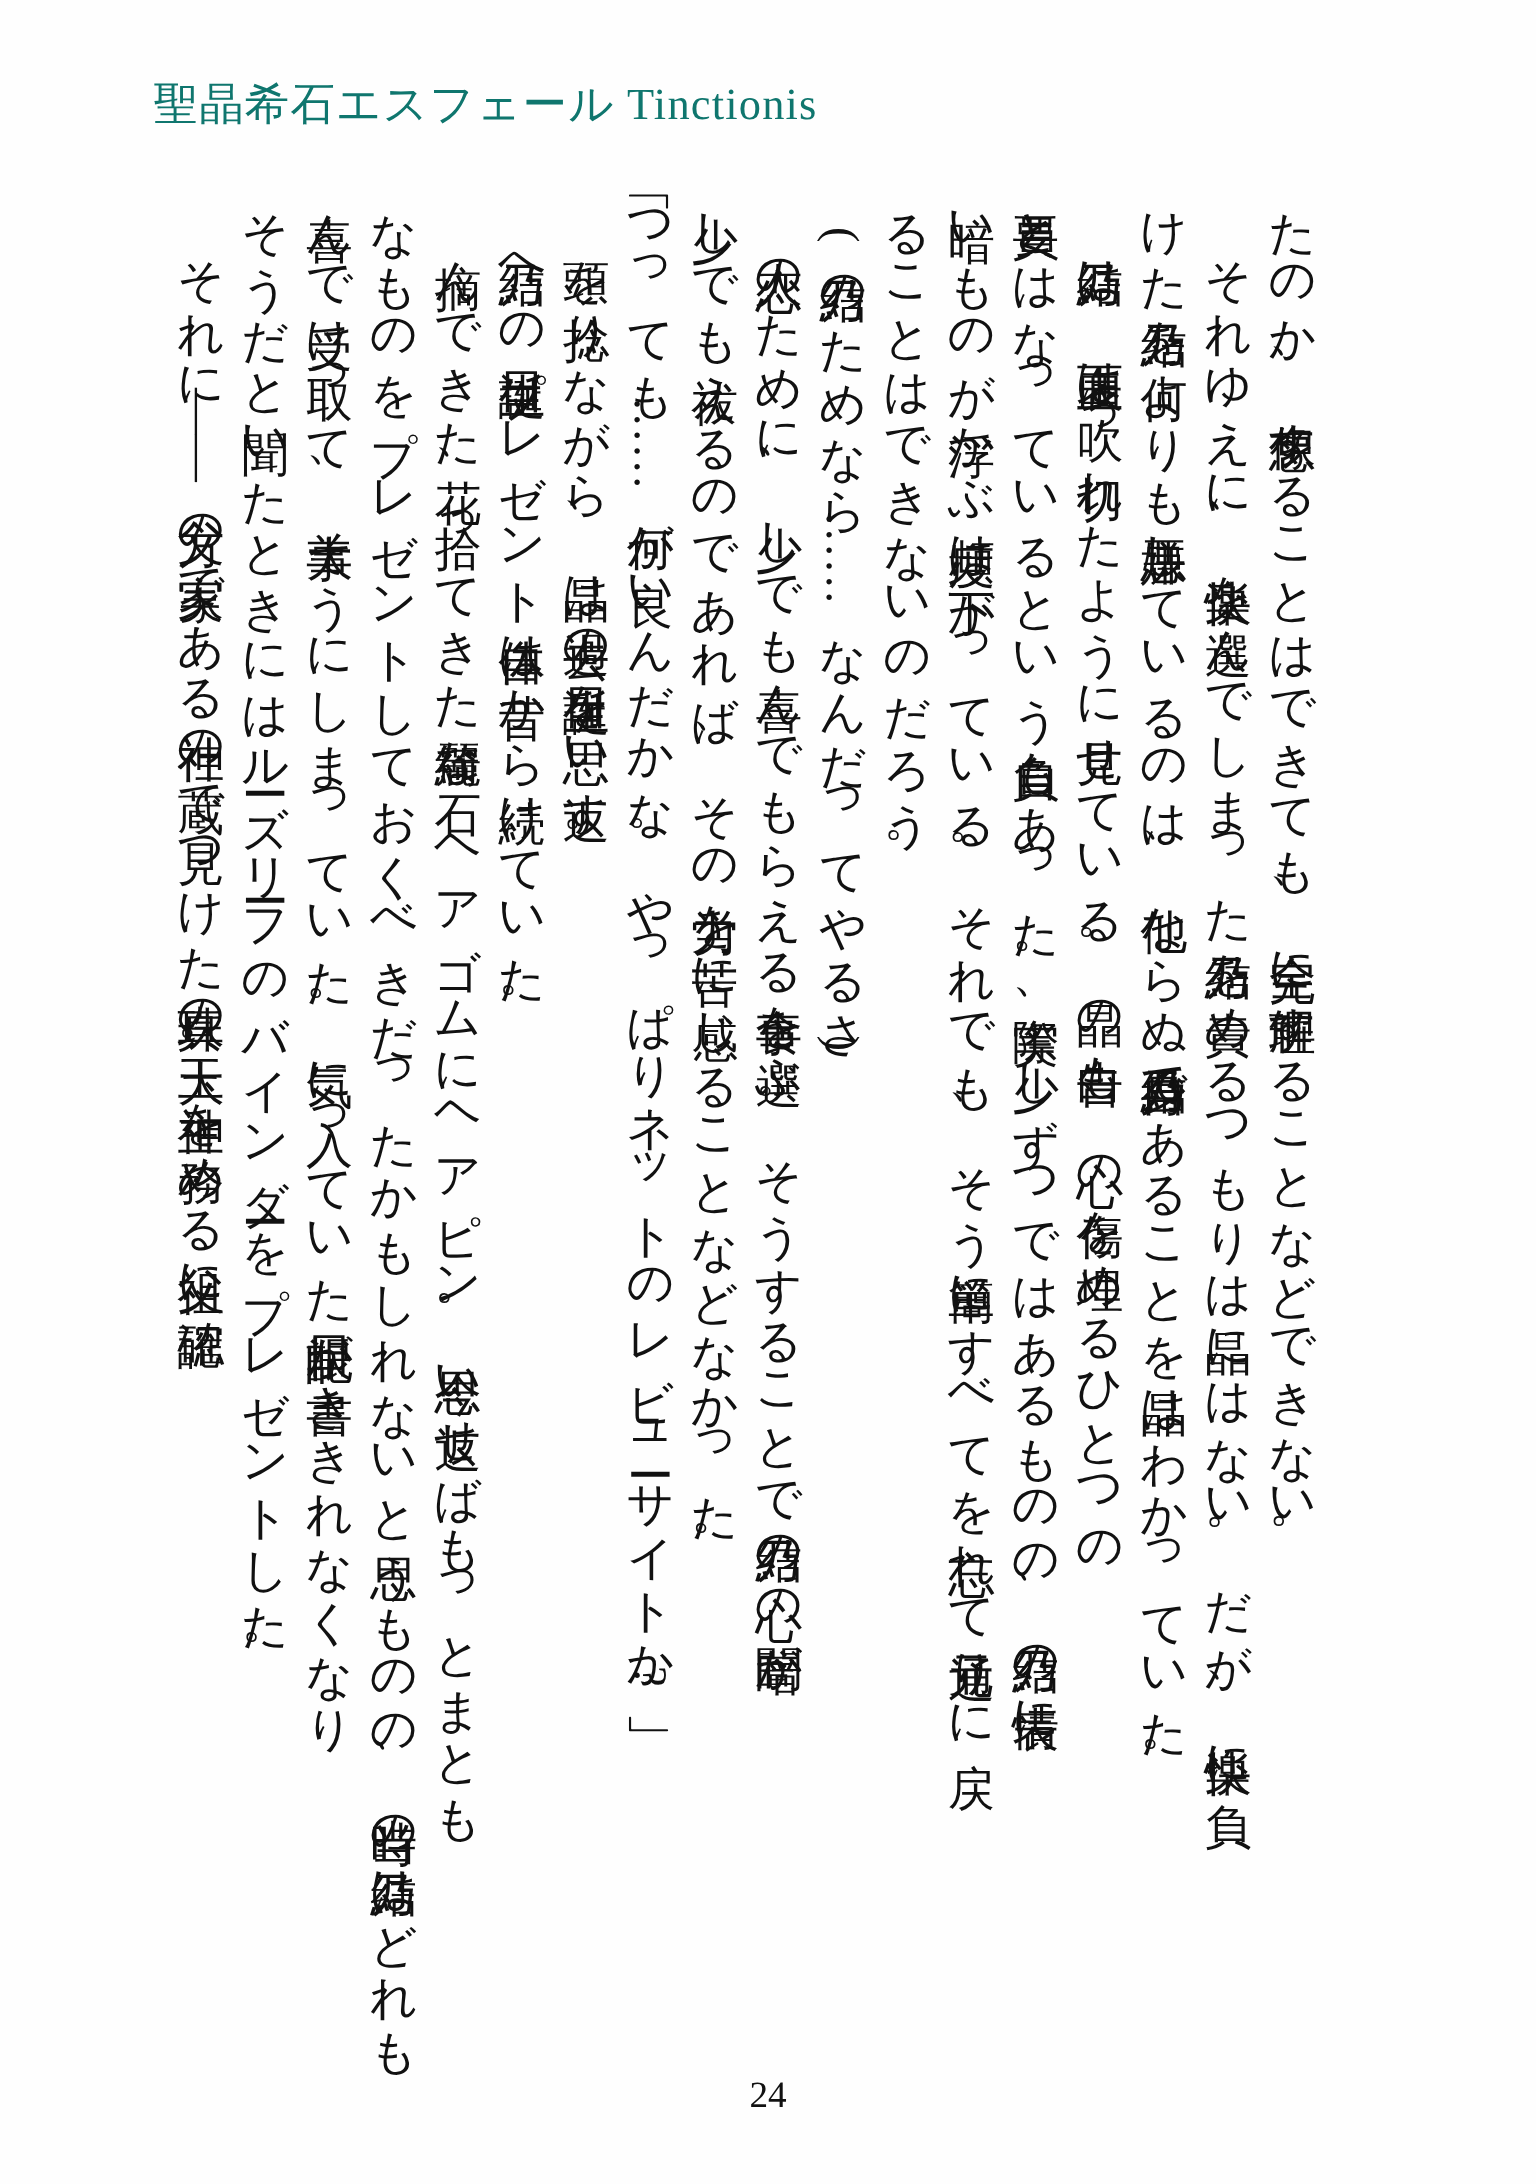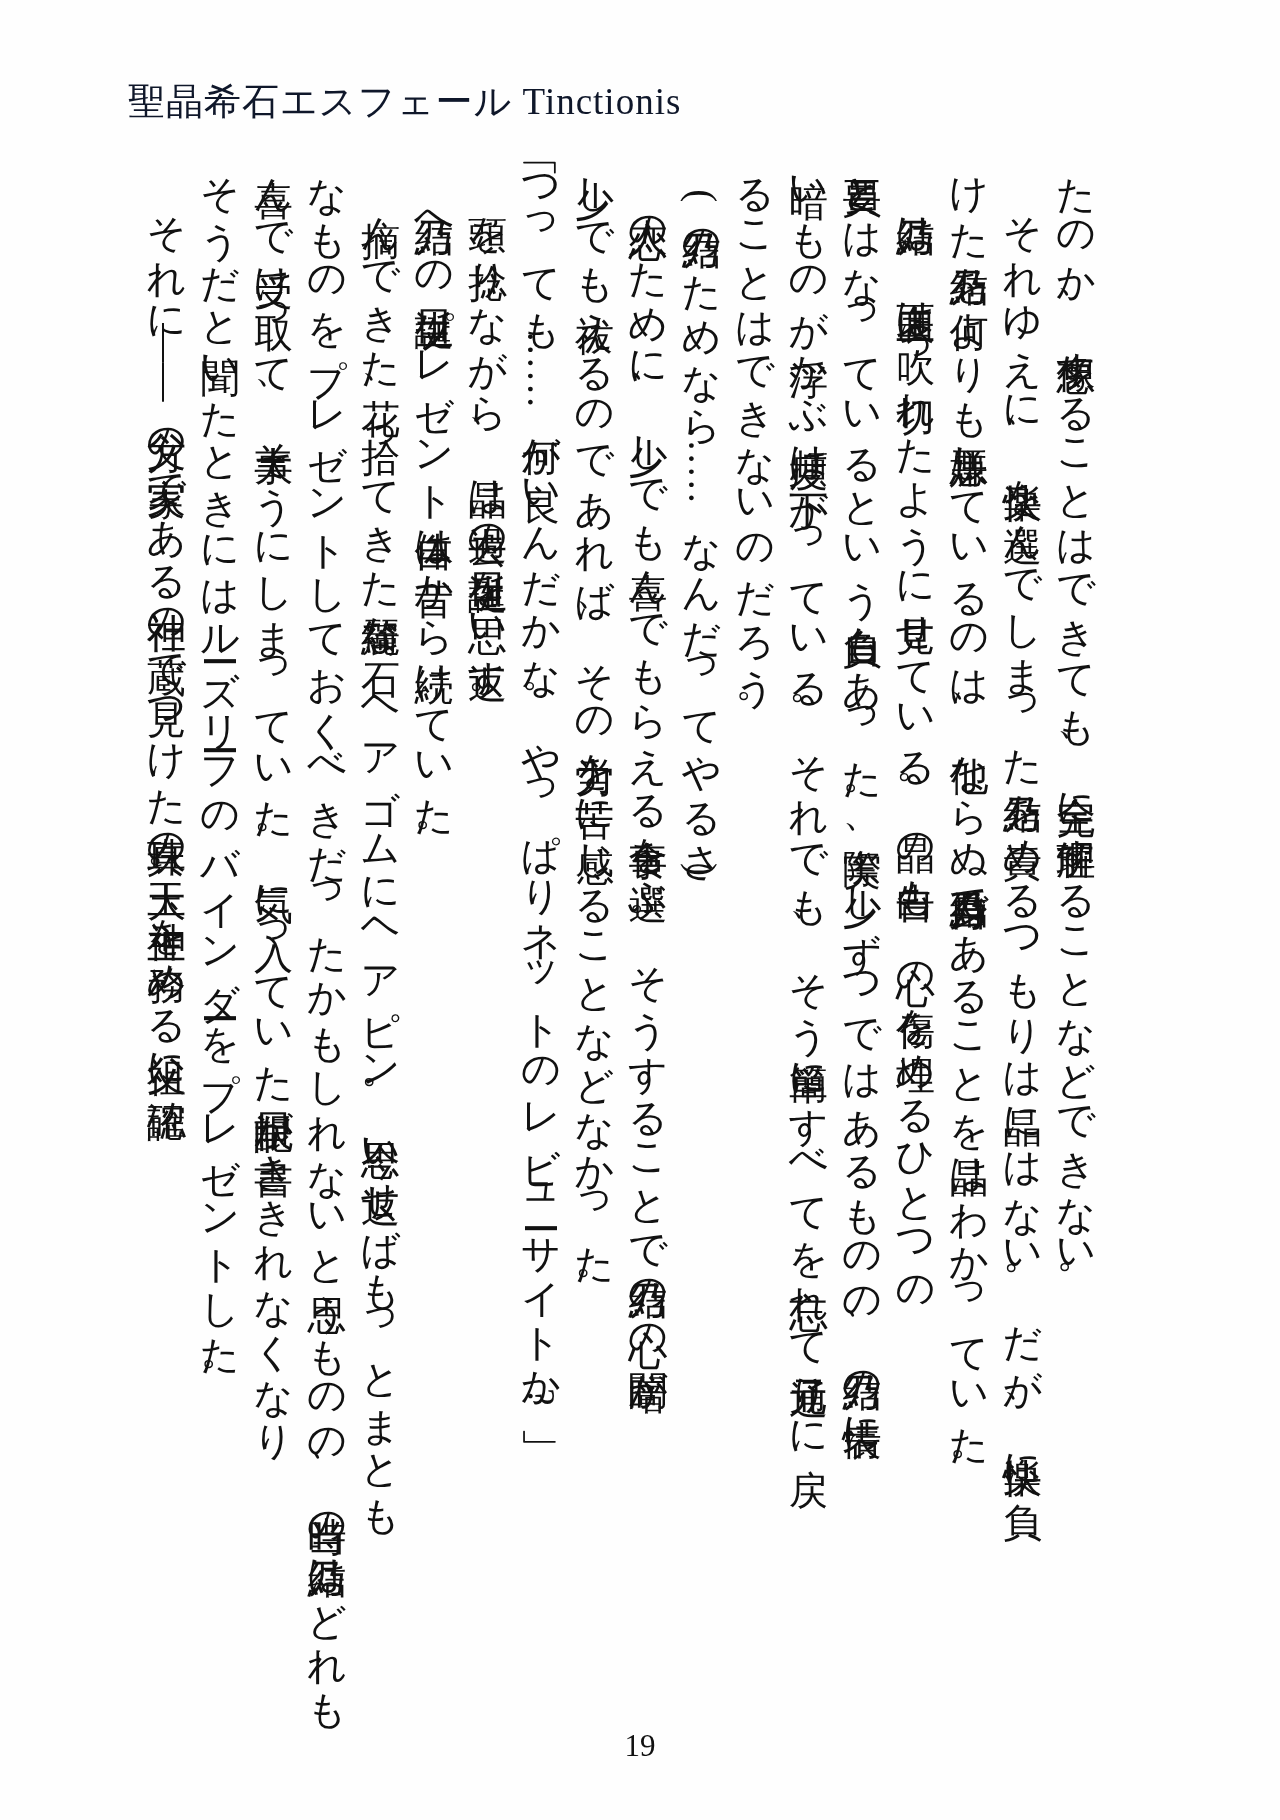--- a/index.html
+++ b/index.html
@@ -16,25 +16,25 @@
     overflow: hidden;
   }
   .page {
     position: absolute;
     inset: 0;
     background: #fefefe;
   }
   .running-header {
     position: absolute;
     left: 128px;
-    top: 77px;
+    top: 62px;
     font-size: 37px;
     letter-spacing: 1px;
     white-space: nowrap;
-    color: #0f172a;
+    color: #0f766e;
   }
   .text-block {
     position: absolute;
     top: 150px;
     right: 177px;
     height: 1566px;
     writing-mode: vertical-rl;
     text-orientation: mixed;
     font-size: 39px;
     line-height: 53.5px;
@@ -76,15 +76,15 @@
     <div class="text-column">「つっても……何が良いんだかな。やっぱりネットのレビューサイトか?」</div>
     <div class="text-column">　頭を捻りながら、晶は過去の誕生日を思い返す。</div>
     <div class="text-column">　結乃への誕生日プレゼント自体は昔から続けていた。</div>
     <div class="text-column">　摘んできた花、拾ってきた綺麗な石、ヘアゴムにヘアピン。今思い返せばもっとまとも</div>
     <div class="text-column">なものをプレゼントしておくべきだったかもしれないと思うものの、当時の結乃はどれも</div>
     <div class="text-column">喜んで受け取って、大事そうにしまっていた。気に入っていた日記帳が書ききれなくなり</div>
     <div class="text-column">そうだと聞いたときにはルーズリーフのバインダーをプレゼントした。</div>
     <div class="text-column">　それに――父方の実家である神社の蔵で見つけた真珠の大玉。神主を務める祖父に確認</div>
   </div>
 
-  <div class="page-number">19</div>
+  <div class="page-number">24</div>
 
 </div>
 
 </body></html>

